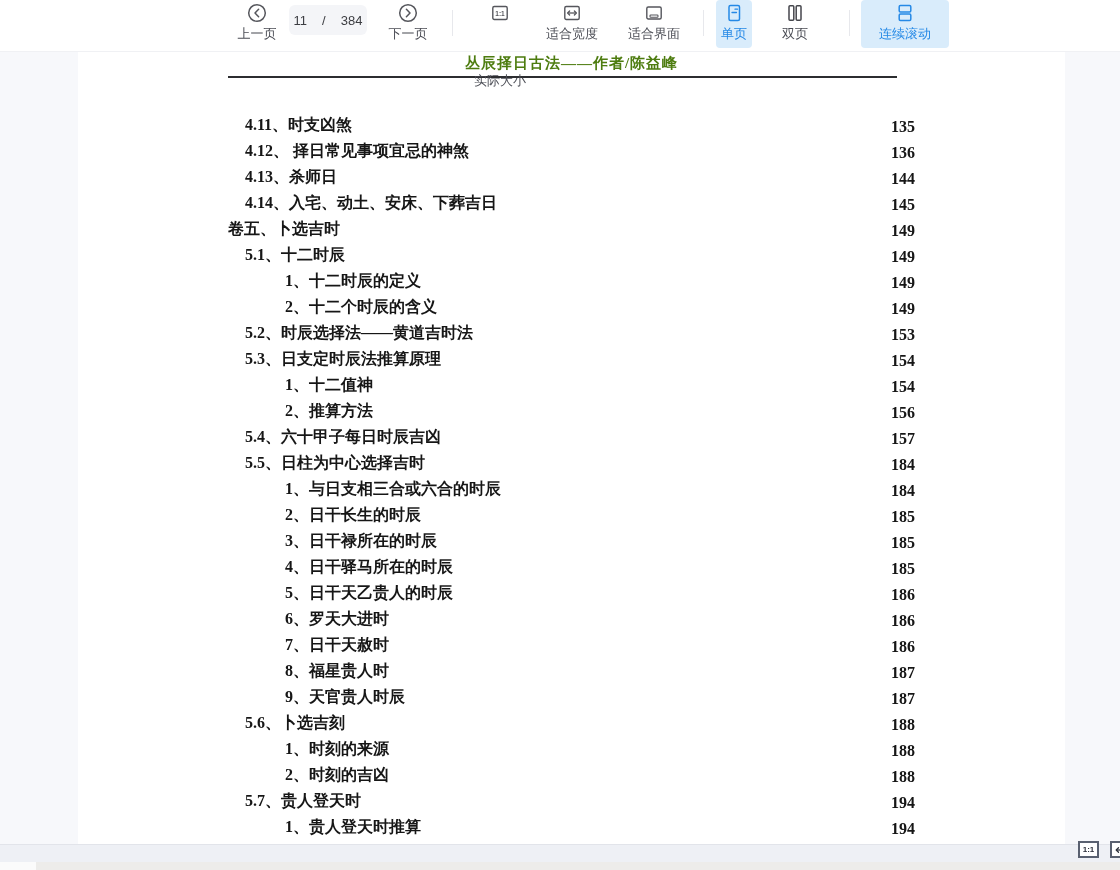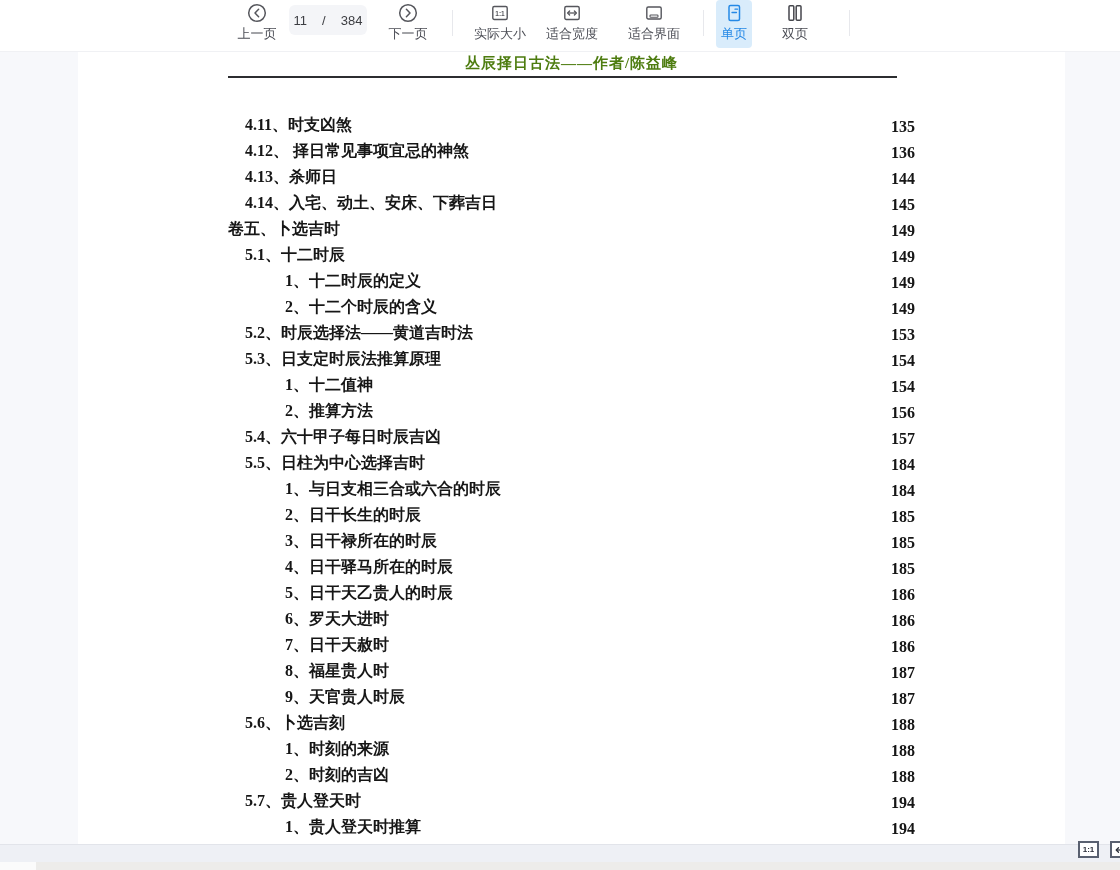--- a/index.html
+++ b/index.html
@@ -64,21 +64,21 @@
       <svg width="20" height="20" viewBox="0 0 20 20">
         <circle cx="10" cy="10" r="8.3" fill="none" stroke="#55565c" stroke-width="1.5"></circle>
         <polyline points="8.4,6.3 12,10 8.4,13.7" fill="none" stroke="#55565c" stroke-width="1.5" stroke-linecap="round" stroke-linejoin="round"></polyline>
       </svg>
     </span>
     <span>下一页</span>
   </div>
 
   <div class="tb-divider" style="left:452px;"></div>
 
-  <div class="tbtn" style="left:464px;width:72px;">
+  <div class="tbtn" style="left:464px;width:72px;gap:47px;">
     <span>
       <svg width="20" height="20" viewBox="0 0 20 20">
         <rect x="2.8" y="3.5" width="14.4" height="13" rx="1.5" fill="none" stroke="#55565c" stroke-width="1.4"></rect>
         <text x="10" y="12.8" font-size="6.5" font-weight="bold" text-anchor="middle" fill="#55565c" font-family="Liberation Sans, sans-serif">1:1</text>
       </svg>
     </span>
     <span>实际大小</span>
   </div>
 
   <div class="tbtn" style="left:536px;width:72px;">
@@ -119,20 +119,29 @@
       <svg width="20" height="20" viewBox="0 0 20 20">
         <rect x="4" y="2.8" width="4.8" height="14.4" rx="1" fill="none" stroke="#45464c" stroke-width="1.5"></rect>
         <rect x="11.2" y="2.8" width="4.8" height="14.4" rx="1" fill="none" stroke="#45464c" stroke-width="1.5"></rect>
       </svg>
     </span>
     <span>双页</span>
   </div>
 
   <div class="tb-divider" style="left:849px;"></div>
 
+  <div class="tbtn active" style="left:861px;width:88px;">
+    <span>
+      <svg width="20" height="20" viewBox="0 0 20 20">
+        <rect x="4.2" y="2.6" width="11.6" height="6.3" rx="1.2" fill="none" stroke="#2589e6" stroke-width="1.5"></rect>
+        <rect x="4.2" y="11.1" width="11.6" height="6.3" rx="1.2" fill="none" stroke="#2589e6" stroke-width="1.5"></rect>
+      </svg>
+    </span>
+    <span>连续滚动</span>
+  </div>
 </div>
 
 <div class="viewer">
   <div class="strip-left"></div>
 
   <div class="pdf-page">
     <div class="doc-header">丛辰择日古法——作者/陈益峰</div>
     <div class="doc-rule"></div>
     <div class="toc">
         <div class="toc-row lvl-sec">

